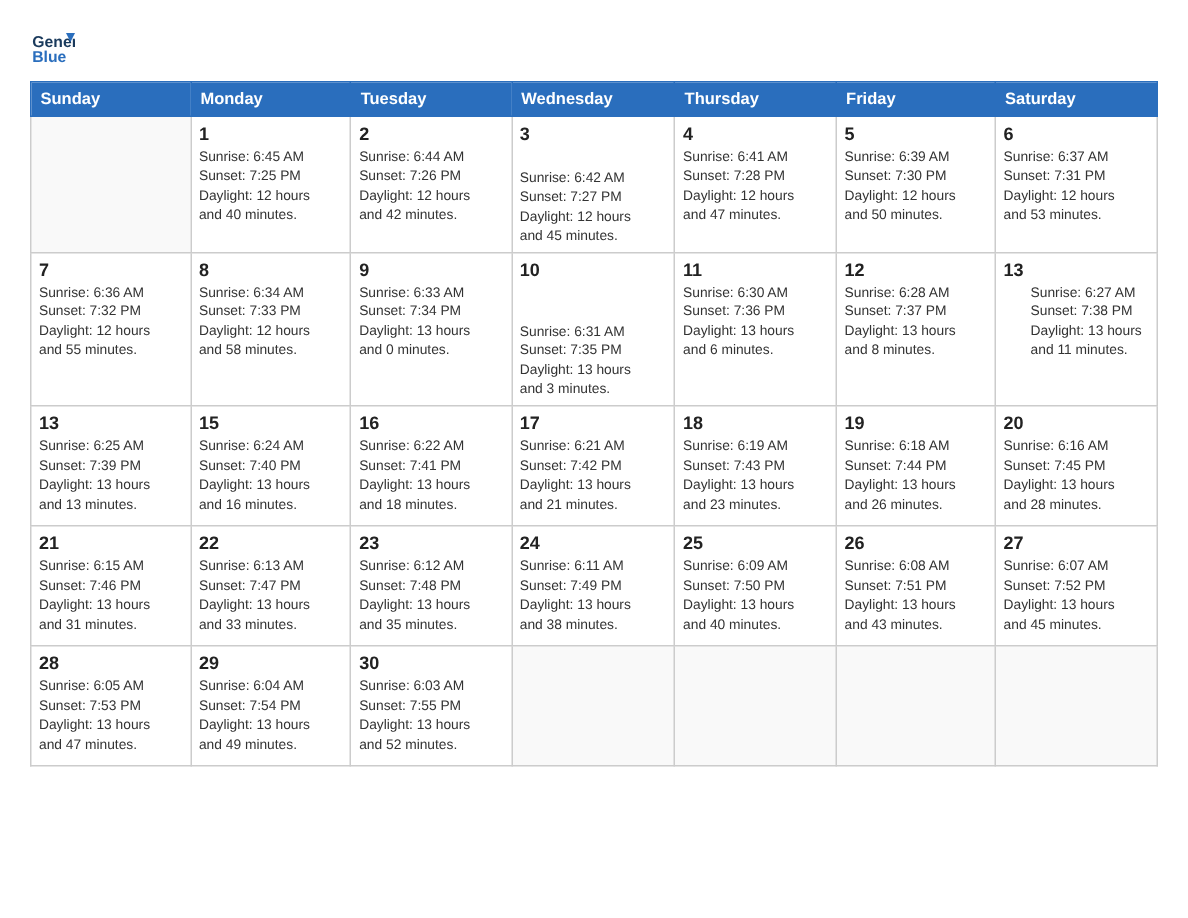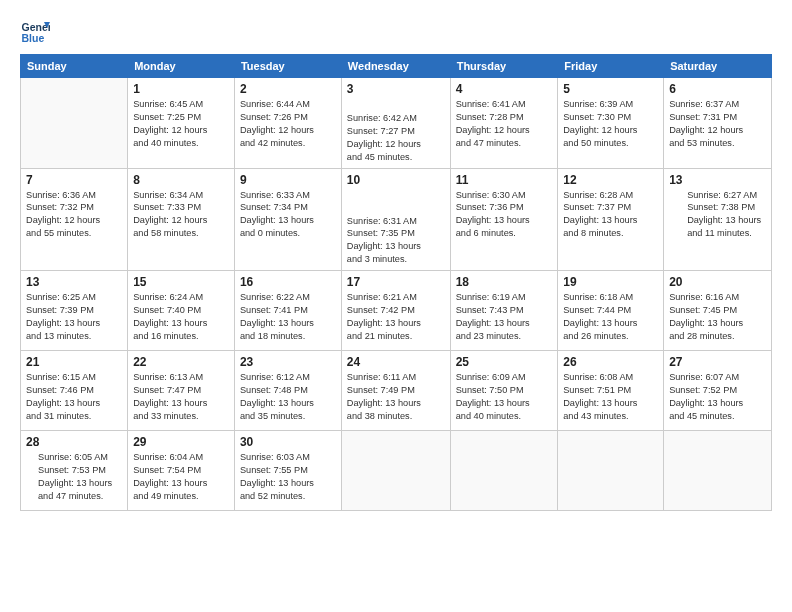--- a/index.html
+++ b/index.html
@@ -317,21 +317,21 @@
             <div class="day-number">27</div>
             <div class="day-info" style="white-space: pre-line;">Sunrise: 6:07 AM
 Sunset: 7:52 PM
 Daylight: 13 hours
 and 45 minutes.</div>
           </td>
         </tr>
         <tr>
           <td>
             <div class="day-number">28</div>
-            <div class="day-info" style="white-space: pre-line; margin-left: 12px;">Sunrise: 6:05 AM
+            <div class="day-info" style="white-space: pre-line;">Sunrise: 6:05 AM
 Sunset: 7:53 PM
 Daylight: 13 hours
 and 47 minutes.</div>
           </td>
           <td>
             <div class="day-number">29</div>
             <div class="day-info" style="white-space: pre-line;">Sunrise: 6:04 AM
 Sunset: 7:54 PM
 Daylight: 13 hours
 and 49 minutes.</div>

